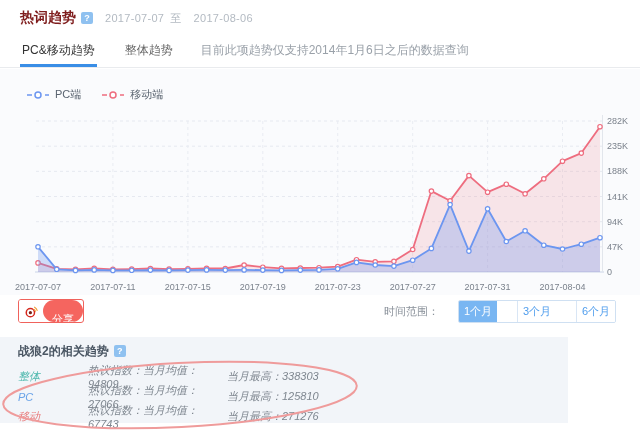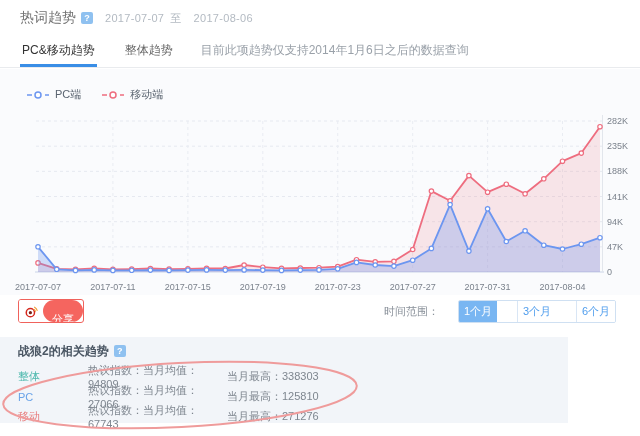--- a/index.html
+++ b/index.html
@@ -1,21 +1,21 @@
 <!DOCTYPE html>
 <html><head>
 <meta charset="utf-8">
 <style>
   html,body{margin:0;padding:0;}
   body{font-family:"Liberation Sans","DejaVu Sans",sans-serif;background:#fff;}
   #page{position:relative;width:640px;height:436px;background:#fff;overflow:hidden;}
 
   
   .header{position:absolute;top:8px;left:20px;height:20px;display:flex;align-items:center;}
-  .title{font-size:14px;font-weight:normal;color:#737373;}
+  .title{font-size:14px;font-weight:bold;color:#7f1d1d;}
   .badge{display:inline-block;width:12px;height:12px;margin-left:5px;background:#8fc1f0;color:#fff;
          border-radius:2px;font-size:9px;line-height:12px;text-align:center;font-weight:bold;}
   .dates{margin-left:12px;font-size:11px;color:#b3bac2;letter-spacing:.3px;}
   .dates span{margin-right:6px;}
 
   
   .tabbar{position:absolute;top:42px;left:0;right:0;height:26px;border-bottom:1px solid #e9ebee;
           display:flex;align-items:flex-end;padding-left:20px;box-sizing:border-box;}
   .tab{font-size:12px;color:#666;padding:0 2px 8px 2px;margin-right:26px;cursor:pointer;}
   .tab.active{color:#333;border-bottom:3px solid #3a8ee6;padding-bottom:5px;}
@@ -40,21 +40,21 @@
   .tr-group{display:flex;border:1px solid #cfe0f2;border-radius:2px;overflow:hidden;background:#fff;gap:20px;}
   .tr-opt{width:38px;height:21px;line-height:21px;text-align:center;font-size:11px;color:#4f9ded;
           background:#fff;border-left:1px solid #d9e6f5;cursor:pointer;}
   .tr-opt:first-child{border-left:none;}
   .tr-opt.active{background:#79b6f2;color:#fff;}
 
   
   .stats{position:absolute;top:337px;left:0;width:568px;height:86px;background:#f2f5f9;box-sizing:border-box;padding:6px 16px 0 18px;}
   .stats-title{display:flex;align-items:center;height:16px;margin-bottom:4px;}
   .stats-title b{font-size:12px;color:#4a5663;font-weight:bold;}
-  .stat-row{display:grid;grid-template-columns:70px 139px auto;height:20px;align-items:center;}
+  .stat-row{display:grid;grid-template-columns:70px 139px auto;height:20px;align-items:center;font-style:italic;}
   .stat-label{font-size:11px;}
   .stat-metric,.stat-max{font-size:11px;color:#7e868f;}
 
   #annot{position:absolute;top:0;left:0;pointer-events:none;}
 </style>
 </head>
 <body>
 
 <div id="page">
 

